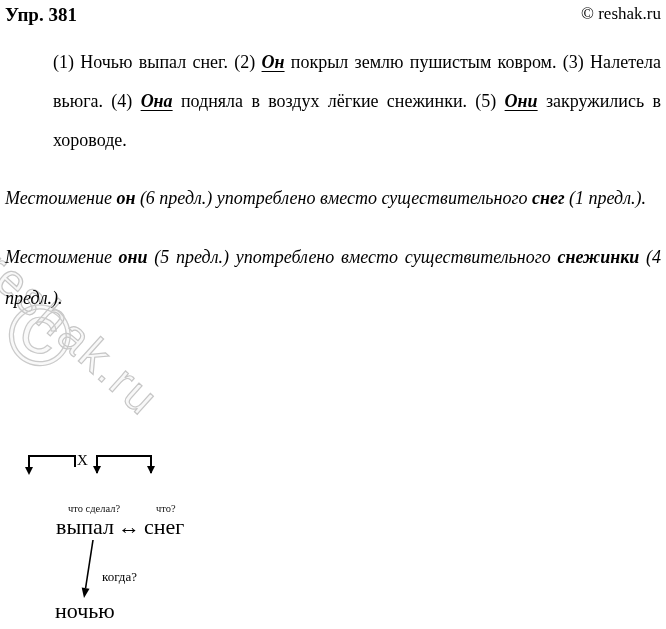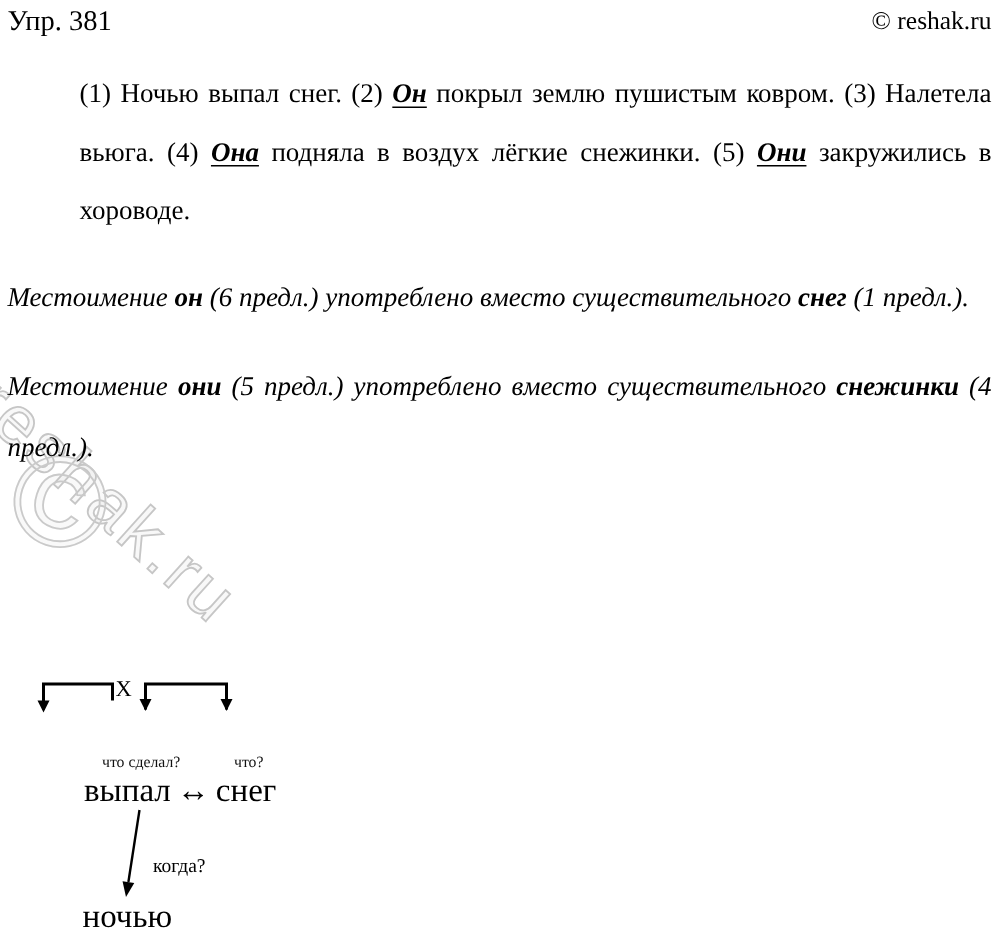--- a/index.html
+++ b/index.html
@@ -4,21 +4,21 @@
 <style>
   html,body{margin:0;padding:0;overflow:hidden;}
   body{
     width:666px;height:629px;position:relative;background:#fff;color:#000;
     font-family:"Liberation Serif", serif;
   }
   .page{position:absolute;inset:0;padding:4px 5px;box-sizing:border-box;}
 
   
   .hdr{display:flex;justify-content:space-between;align-items:flex-start;}
-  .hdr-title{font-weight:normal;font-size:19px;}
+  .hdr-title{font-weight:bold;font-size:19px;}
   .hdr-site{font-size:17px;}
 
   
   .intro{font-style:italic;font-size:18px;margin-top:16px;}
 
   
   .story{font-size:18px;line-height:39px;text-align:justify;margin-top:17px;margin-left:48px;}
   .pron{font-weight:bold;font-style:italic;text-decoration:underline;text-underline-offset:3px;}
 
   

